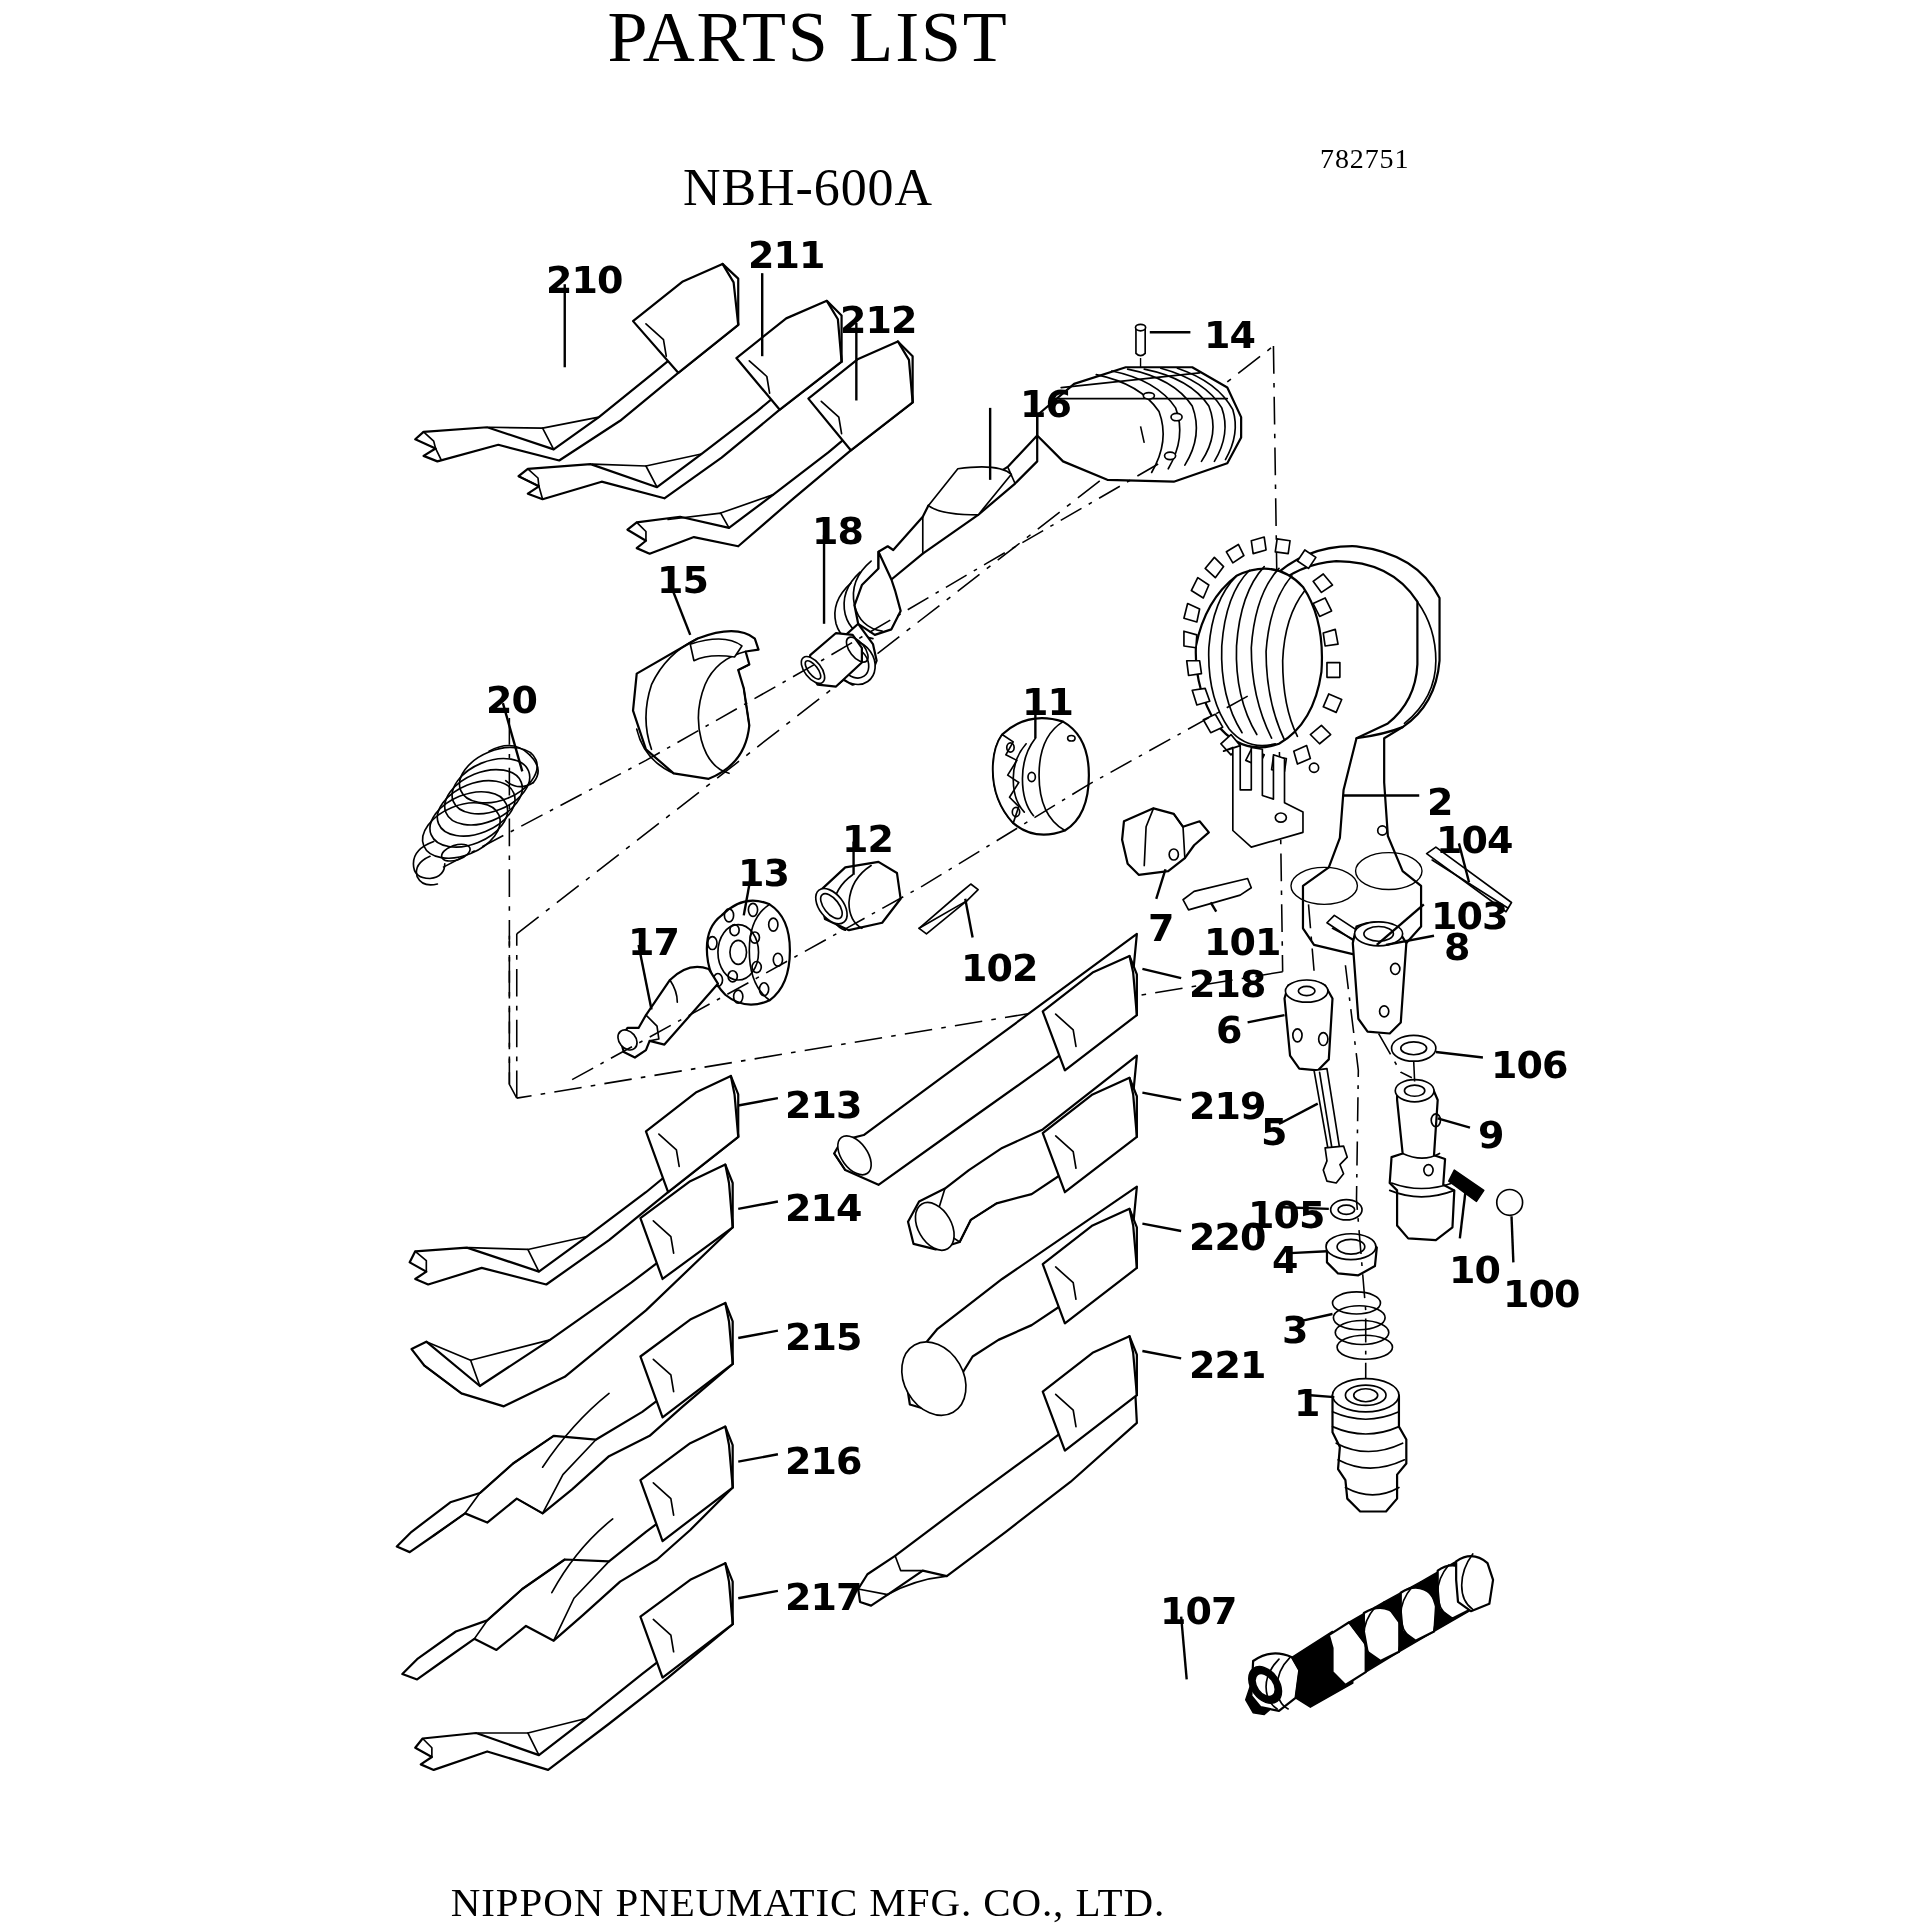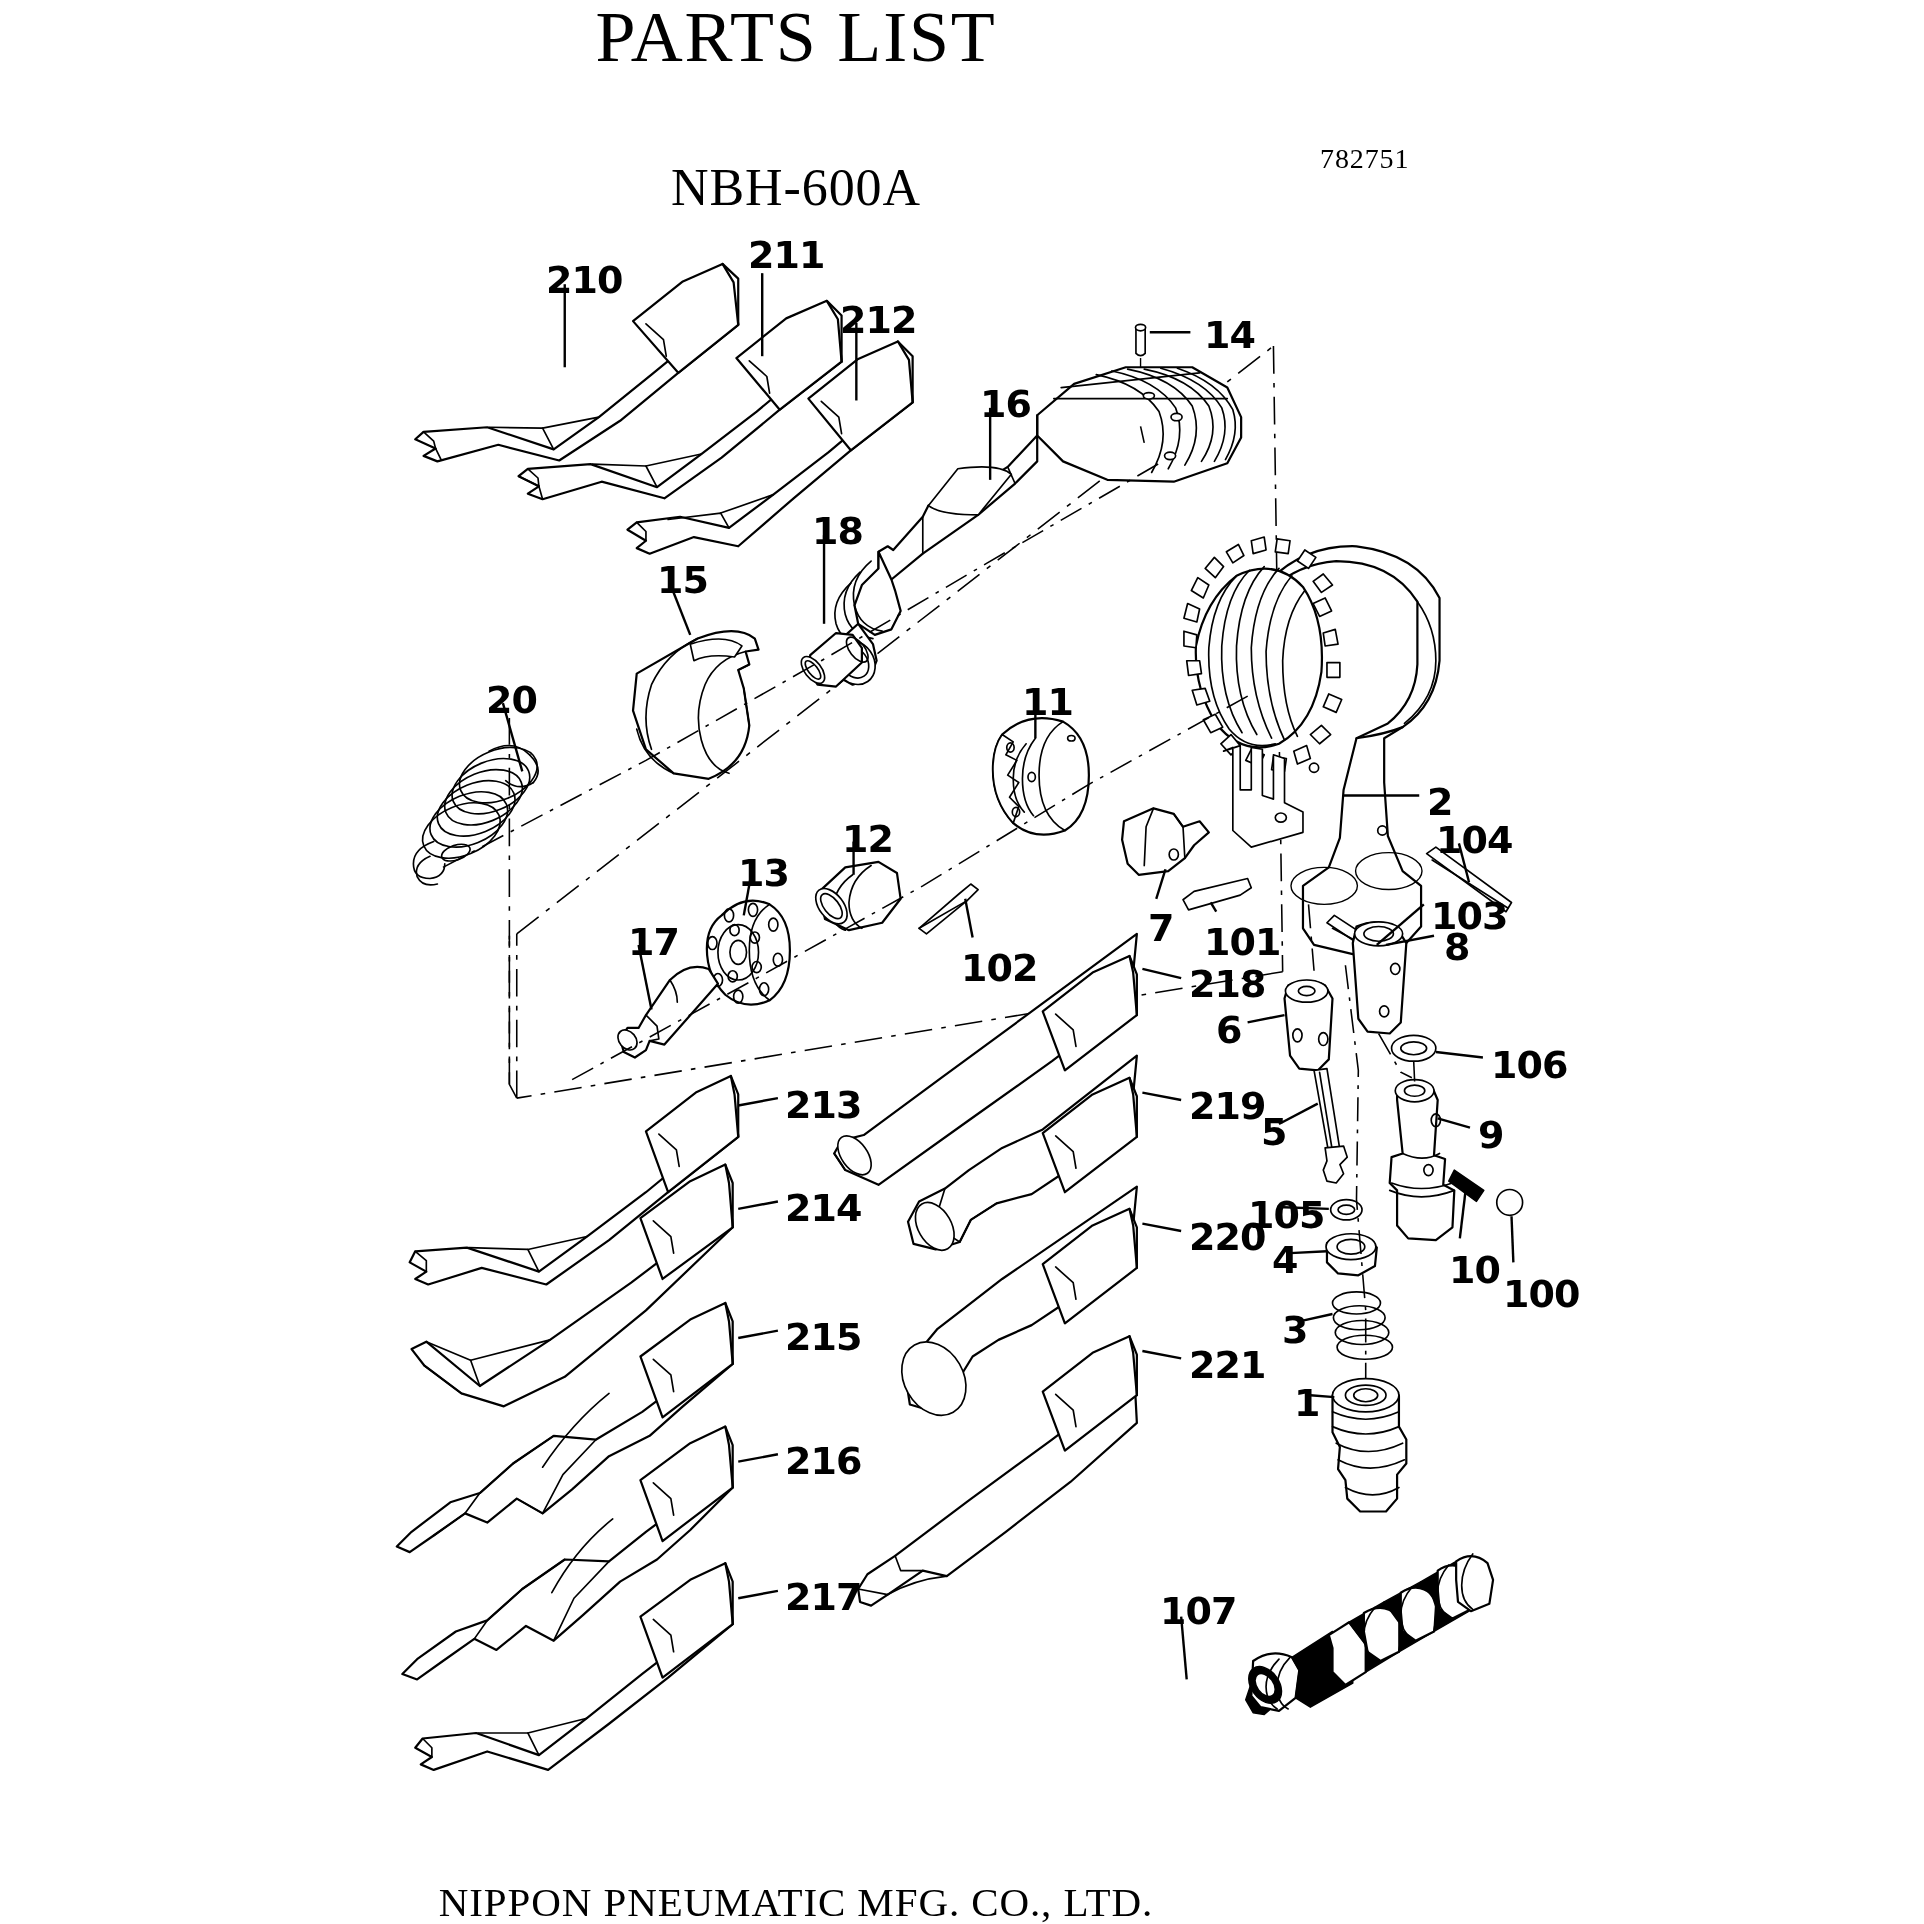--- a/index.html
+++ b/index.html
@@ -1,18 +1,18 @@
 <!DOCTYPE html>
 <html style="font-size:14.8px"><head>
 <meta charset="utf-8">
 <style>
   html,body{margin:0;padding:0;background:#ffffff;}
   body{width:1924px;height:1924px;overflow:hidden;
        font-family:"Liberation Serif",serif;color:#000;}
-  #sheet{position:relative;width:1592px;height:1924px;background:#fff;}
+  #sheet{position:relative;width:1592px;height:1924px;background:#fff;padding-left:24px;}
 
   .ttl{position:absolute;text-align:center;white-space:nowrap;}
   #title-main{left:0;right:0;top:-3.7px;font-size:72px;letter-spacing:1.8px;}
   #title-model{left:0;right:0;top:115px;font-size:52px;letter-spacing:0.9px;margin-top:43px;}
   #doc-code{position:absolute;left:1320px;top:143px;font-size:28px;letter-spacing:0.9px;}
 
   #footer-jp{left:0;right:0;top:1823px;font-size:37px;letter-spacing:1.8px;
              font-family:"DejaVu Sans",sans-serif;}
   #footer-en{left:0;right:0;top:1878px;font-size:41px;letter-spacing:0.9px;}
 
@@ -517,21 +517,21 @@
       <path d="M1420 1512 L 1446 1514"></path>
       <path d="M843 1724 L 800 1732"></path>
       <path d="M1280 1752 L 1286 1820"></path>
     </g>
   </svg>
 
   <div class="lbl" style="left:546px;top:261px">210</div>
   <div class="lbl" style="left:748px;top:236px">211</div>
   <div class="lbl" style="left:840px;top:301px">212</div>
   <div class="lbl" style="left:1204px;top:316px">14</div>
-  <div class="lbl" style="left:980px;top:385px">16</div>
+  <div class="lbl" style="left:1020px;top:385px">16</div>
   <div class="lbl" style="left:812px;top:512px">18</div>
   <div class="lbl" style="left:657px;top:561px">15</div>
   <div class="lbl" style="left:486px;top:681px">20</div>
   <div class="lbl" style="left:1022px;top:683px">11</div>
   <div class="lbl" style="left:1427px;top:783px">2</div>
   <div class="lbl" style="left:1436px;top:821px">104</div>
   <div class="lbl" style="left:842px;top:820px">12</div>
   <div class="lbl" style="left:1431px;top:897px">103</div>
   <div class="lbl" style="left:1444px;top:928px">8</div>
   <div class="lbl" style="left:738px;top:854px">13</div>

